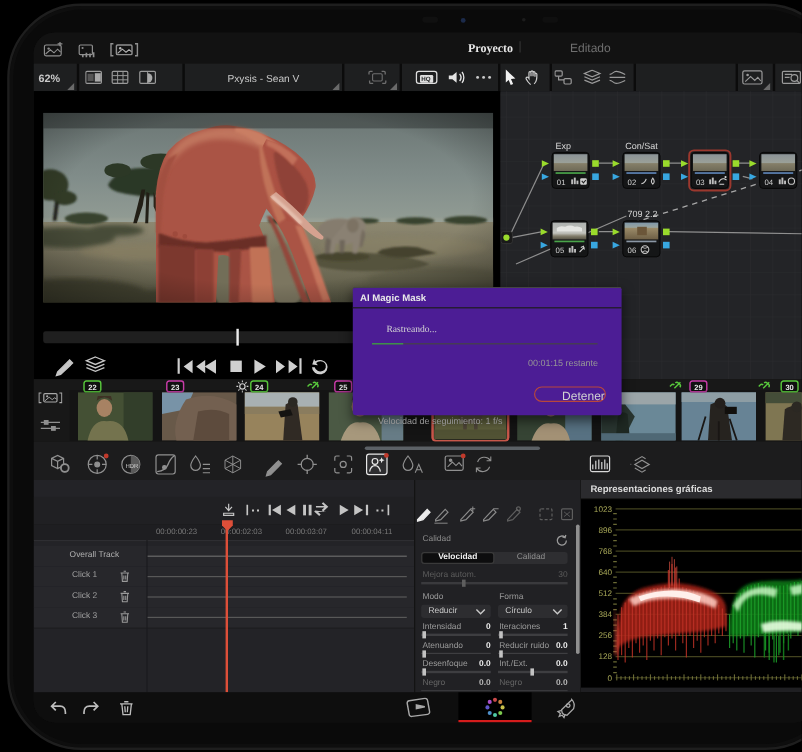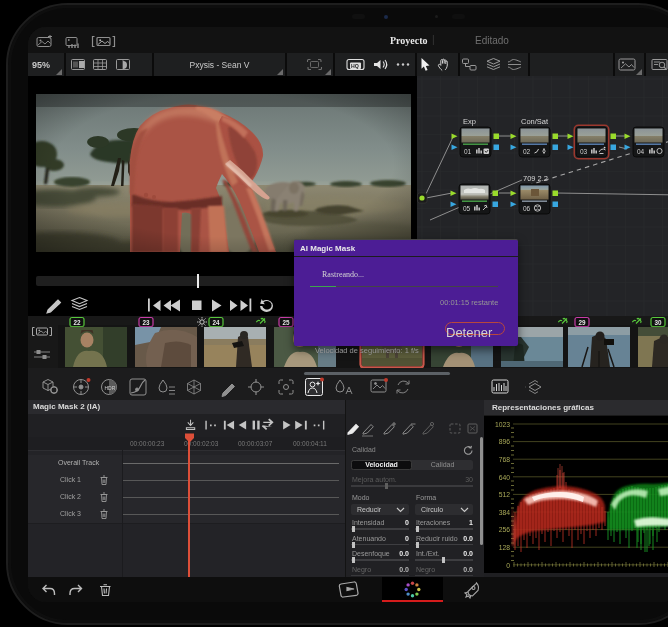--- a/index.html
+++ b/index.html
@@ -38,21 +38,21 @@
           <circle cx="8.2" cy="5.2" r="1" fill="#b5b5b5" stroke="none"></circle>
           <path d="M6 9.5 L10 6 L13 8.5 L15.5 6.5 L17.5 8" stroke="#b5b5b5" stroke-width="0.9"></path>
         </g>
   </svg>
   <span class="ab" style="left:362px;top:8px;font-size:10px;font-weight:bold;color:#e8e8e8;font-family:Liberation Serif, serif;">Proyecto</span>
   <span class="ab" style="left:404px;top:7px;font-size:10px;color:#3a3a3a;">|</span>
   <span class="ab" style="left:412px;top:8px;font-size:10px;color:#6f6f6f;padding-left:35px;">Editado</span>
 </div>
 
 <div class="ab" id="toolbar2" style="left:0;top:26px;width:652px;height:23px;background:#1e1f20;border-bottom:1px solid #000;">
-  <span class="ab" style="left:4px;top:7px;font-size:9px;font-weight:bold;color:#c9c9c9;">95%</span>
+  <span class="ab" style="left:4px;top:7px;font-size:9px;font-weight:bold;color:#c9c9c9;">62%</span>
 
   <div class="ab" style="left:36px;top:0;width:1.5px;height:23px;background:#0b0b0b;"></div>
   <div class="ab" style="left:124px;top:0;width:1.5px;height:23px;background:#0b0b0b;"></div>
   <div class="ab" style="left:257px;top:0;width:1.5px;height:23px;background:#0b0b0b;"></div>
   <div class="ab" style="left:305px;top:0;width:1.5px;height:23px;background:#0b0b0b;"></div>
   <div class="ab" style="left:387px;top:0;width:1.5px;height:23px;background:#0b0b0b;"></div>
   <div class="ab" style="left:430px;top:0;width:1.5px;height:23px;background:#0b0b0b;"></div>
   <div class="ab" style="left:500px;top:0;width:1.5px;height:23px;background:#0b0b0b;"></div>
   <div class="ab" style="left:585px;top:0;width:1.5px;height:23px;background:#0b0b0b;"></div>
   <div class="ab" style="left:616px;top:0;width:1.5px;height:23px;background:#0b0b0b;"></div>
@@ -634,23 +634,20 @@
         </g>
 
     <g transform="translate(497,3)">
           <path d="M4 9 l6 -3.5 6 3.5 -6 3.5 z" stroke-width="1"></path>
           <path d="M1 9 l-0.5 0 M4 6 l6 -3.5 3 1.8 M4 12 l6 3.5 3 -1.8" stroke-width="0.9"></path>
         </g>
   </svg>
 </div>
 
 <div class="ab" id="leftpanel" style="left:0;top:373px;width:317px;height:177px;background:#232327;overflow:hidden;">
-  <div class="ab" style="left:0;top:0;width:317px;height:14px;background:#2a2a2e;">
-    <span class="ab" style="left:5px;top:2px;font-size:8px;font-weight:bold;color:#d9d9d9;">Magic Mask 2 (IA)</span>
-  </div>
 
   <div class="ab" style="left:0;top:14px;width:317px;height:23px;background:#202023;border-bottom:1px solid #18181a;"></div>
   <svg class="ab" style="left:157px;top:18px" width="150" height="15" viewBox="0 0 162 17" fill="#c4c4c4" preserveAspectRatio="none">
     <path d="M6 2 v6 m-3 -3 l3 3.5 3 -3.5 M1.5 11 h9 v2 h-9 z" stroke="#c4c4c4" stroke-width="1.1" fill="none"></path>
     <path d="M22 3 v10 h1.5 V3 z M27 7.5 h1.8 v1.8 H27 z M31.5 7.5 h1.8 v1.8 h-1.8 z"></path>
     <path d="M42 3 v10 h2 V3 z M53 3 l-8 5 8 5 z"></path>
     <path d="M66 3 l-8 5 8 5 z"></path>
     <rect x="73" y="3" width="2.6" height="10"></rect>
         <rect x="78" y="3" width="2.6" height="10"></rect>
     <path d="M89 5.5 h8 l-2.5 -2.5 1.4 -1.4 4.8 4.6 -4.8 4.6 -1.4 -1.4 2.5 -2.5 h-8 z M99 11.5 h-8 l2.5 2.5 -1.4 1.4 -4.8 -4.6 1 -1" transform="translate(0,-1) scale(0.95)"></path>
@@ -896,16 +893,16 @@
 
 <div class="ab" id="dialog" style="left:266px;top:212px;width:224px;height:106px;background:#4c1d95;border-radius:2px;border-top:1px solid #454545;box-shadow:0 4px 10px rgba(0,0,0,0.55);">
   <span class="ab" style="left:6px;top:4px;font-size:8px;font-weight:bold;color:#e9e9e9;">AI Magic Mask</span>
   <div class="ab" style="left:0;top:16px;width:224px;height:1px;background:#1d1d1d;"></div>
   <span class="ab" style="left:28px;top:30px;font-size:8px;color:#d4d4d4;font-family:Liberation Serif, serif;">Rastreando...</span>
   <div class="ab" style="left:16px;top:45.5px;width:188px;height:1.5px;background:#454545;"></div>
   <div class="ab" style="left:16px;top:45.5px;width:26px;height:1.5px;background:#3fa34d;"></div>
   <span class="ab" style="left:21px;top:58px;font-size:7.5px;color:#969696;margin-top:48px;">Velocidad de seguimiento: 1 f/s</span>
   <span class="ab" style="left:146px;top:58px;font-size:7.5px;color:#969696;">00:01:15 restante</span>
   <div class="ab" style="left:151px;top:82px;width:60px;height:13px;border:1.2px solid #b8473c;border-radius:7px;box-sizing:border-box;">
-    <span class="ab" style="left:0;top:2px;width:58px;text-align:left;font-size:13px;color:#d2d2d2;">Detener</span>
+    <span class="ab" style="left:0;top:2px;width:58px;text-align:right;font-size:10px;color:#d2d2d2;">Detener</span>
   </div>
 </div>
 </div>
 
 </body></html>

